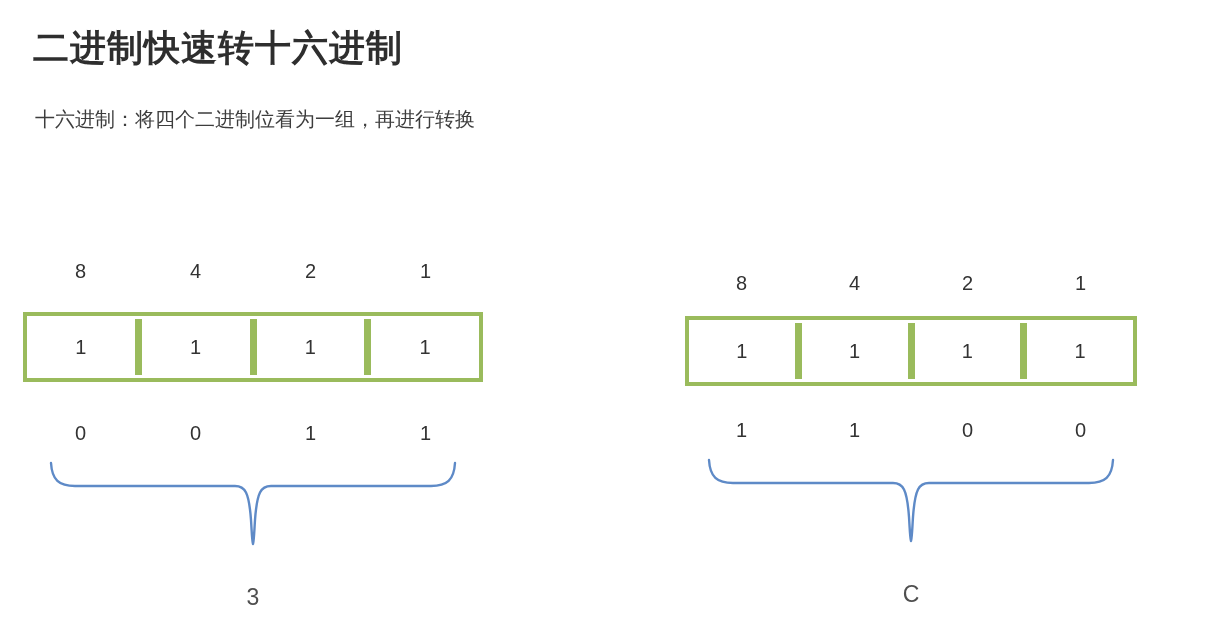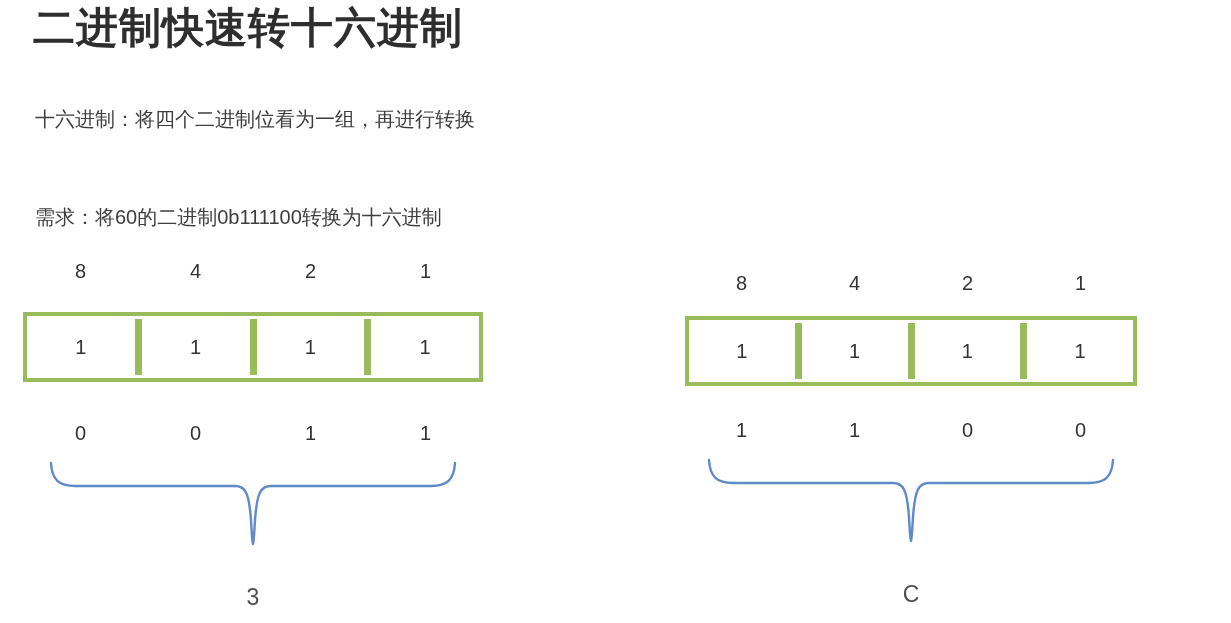--- a/index.html
+++ b/index.html
@@ -10,22 +10,22 @@
     --number-dark:#333333;
     --result-gray:#4f4f4f;
   }
   *{box-sizing:border-box;}
   html,body{margin:0;padding:0;background:#ffffff;}
   .page{
     position:relative;width:1231px;height:623px;background:#ffffff;
     font-family:"Liberation Sans","DejaVu Sans",sans-serif;overflow:hidden;
   }
   .title{
-    position:absolute;left:33px;top:0;margin:0;
-    font-size:42px;font-weight:700;color:var(--title-dark);letter-spacing:1px;
+    position:absolute;left:33px;top:24px;margin:0;
+    font-size:36px;font-weight:700;color:var(--title-dark);letter-spacing:1px;
   }
   .line{
     position:absolute;left:35px;margin:0;
     font-size:20px;color:var(--body-dark);white-space:nowrap;text-align:right;
   }
   .l1{top:106px}
   .l2{top:147px}
   .l3{top:204px}
 
   .group{position:absolute;}
@@ -62,21 +62,20 @@
   }
 </style>
 </head>
 <body>
 
 <div class="page">
 
   <h1 class="title">二进制快速转十六进制</h1>
 
   <p class="line l1">十六进制：将四个二进制位看为一组，再进行转换</p>
-  <p class="line l3">需求：将60的二进制0b111100转换为十六进制</p>
 
   <section class="group g-left">
     <div class="weights">
       <span>8</span>
       <span>4</span>
       <span>2</span>
       <span>1</span>
     </div>
     <div class="boxes">
       <div class="cell">1</div>

